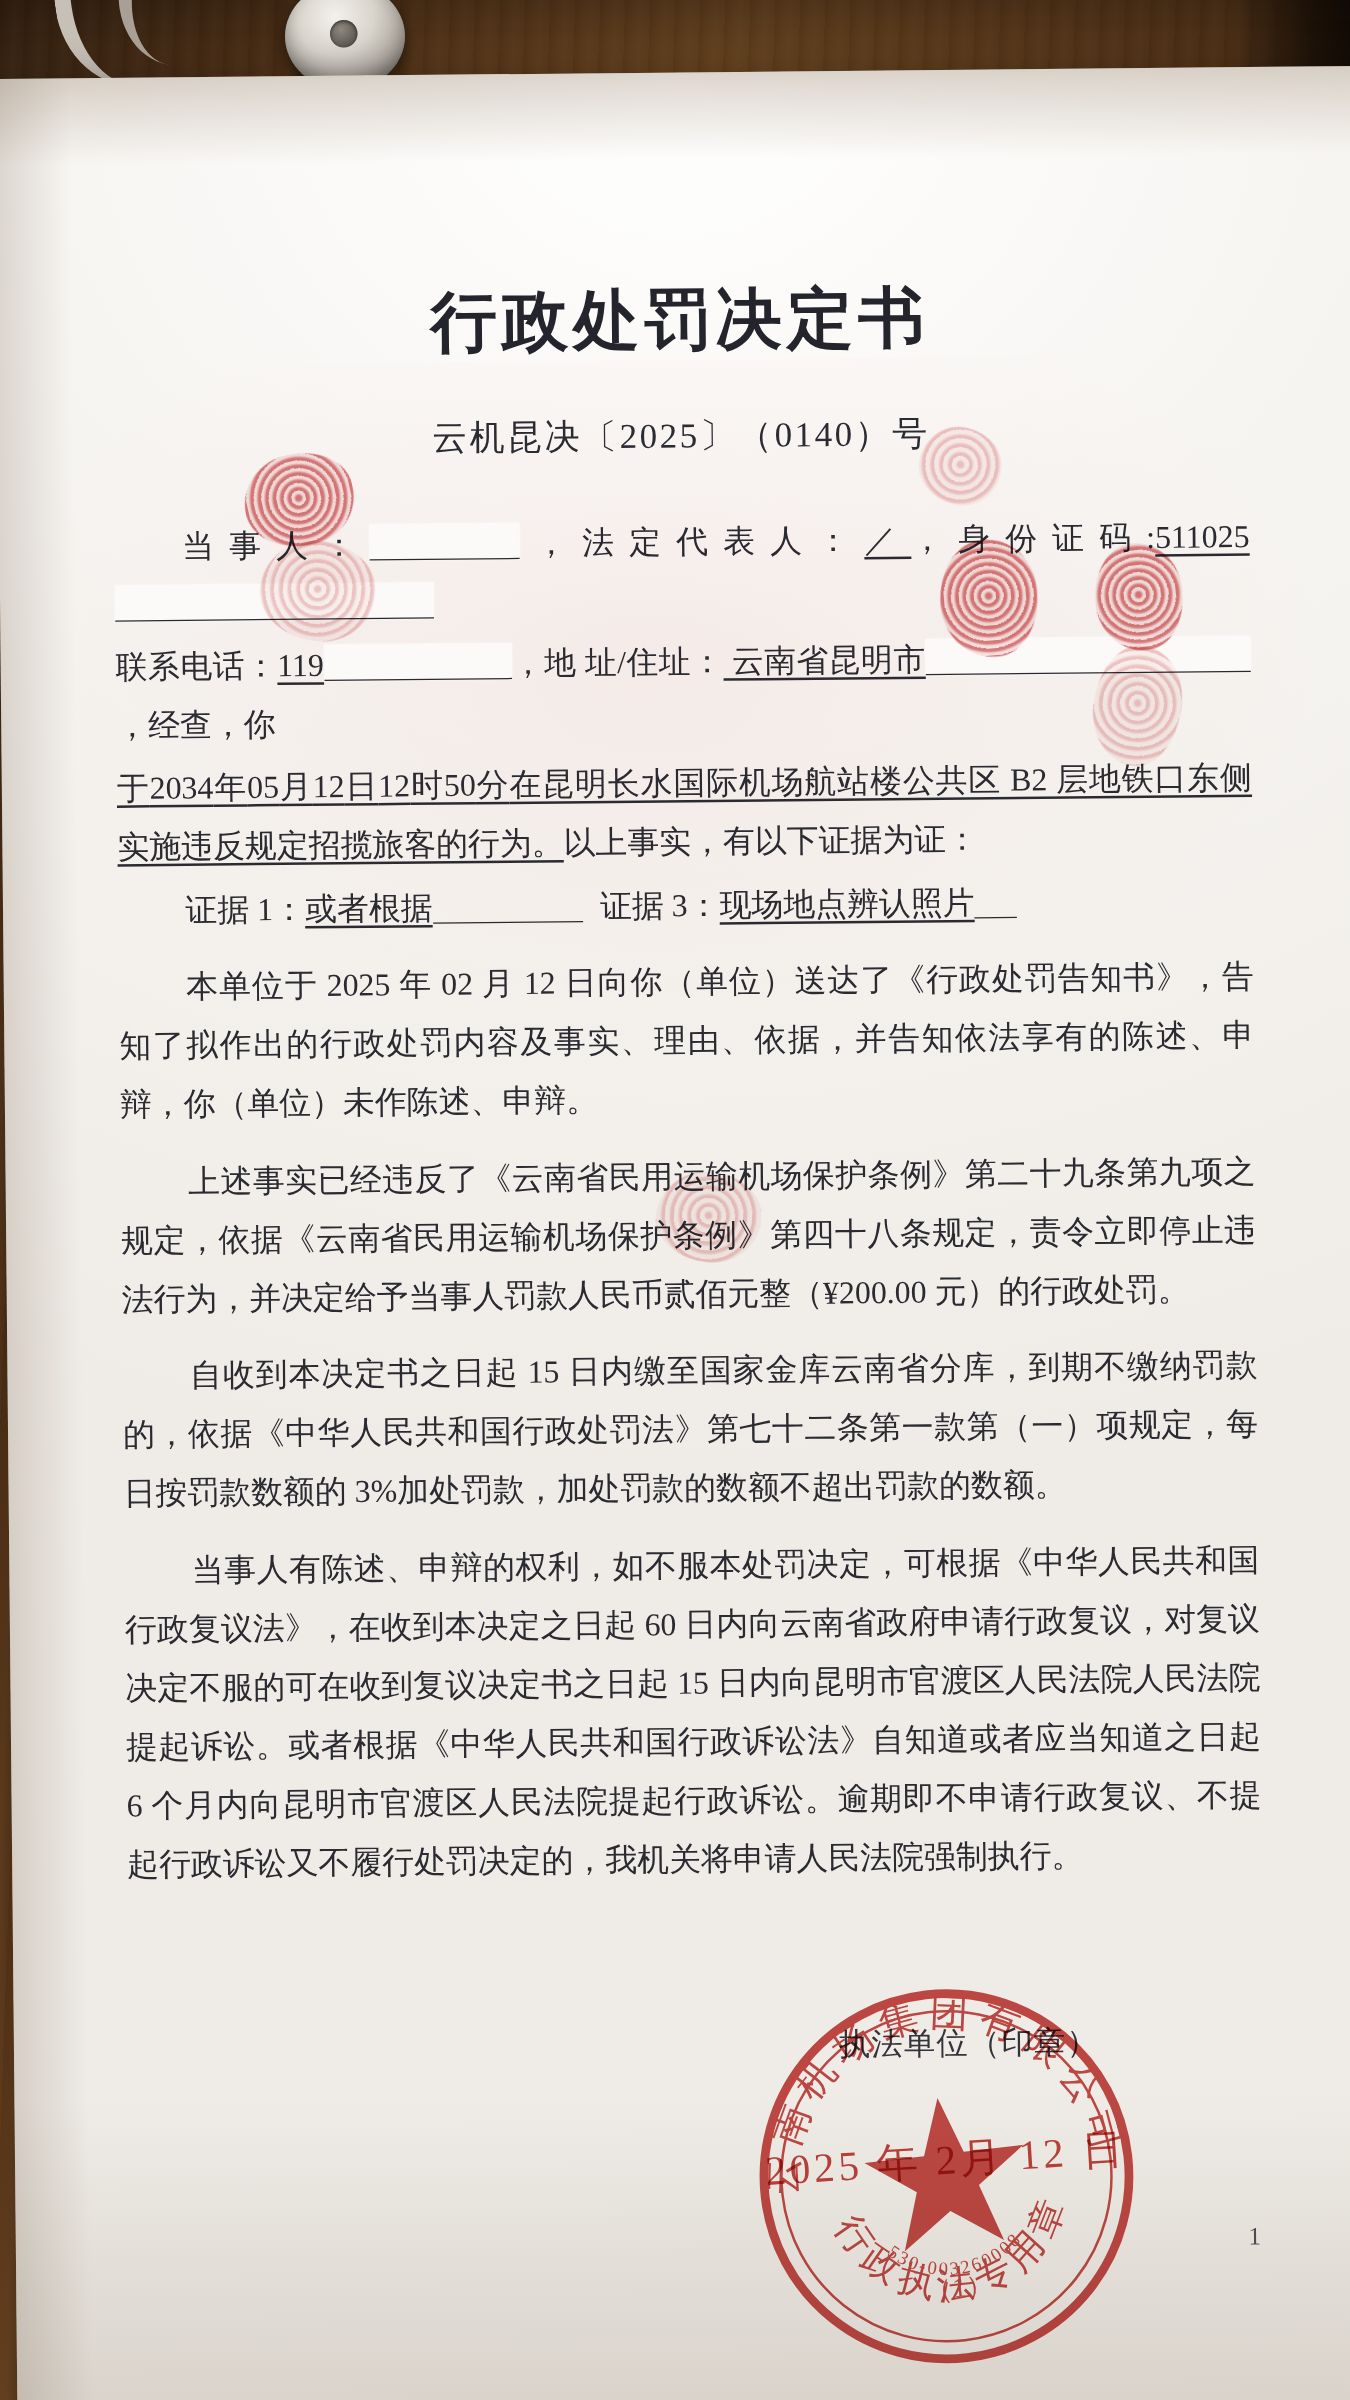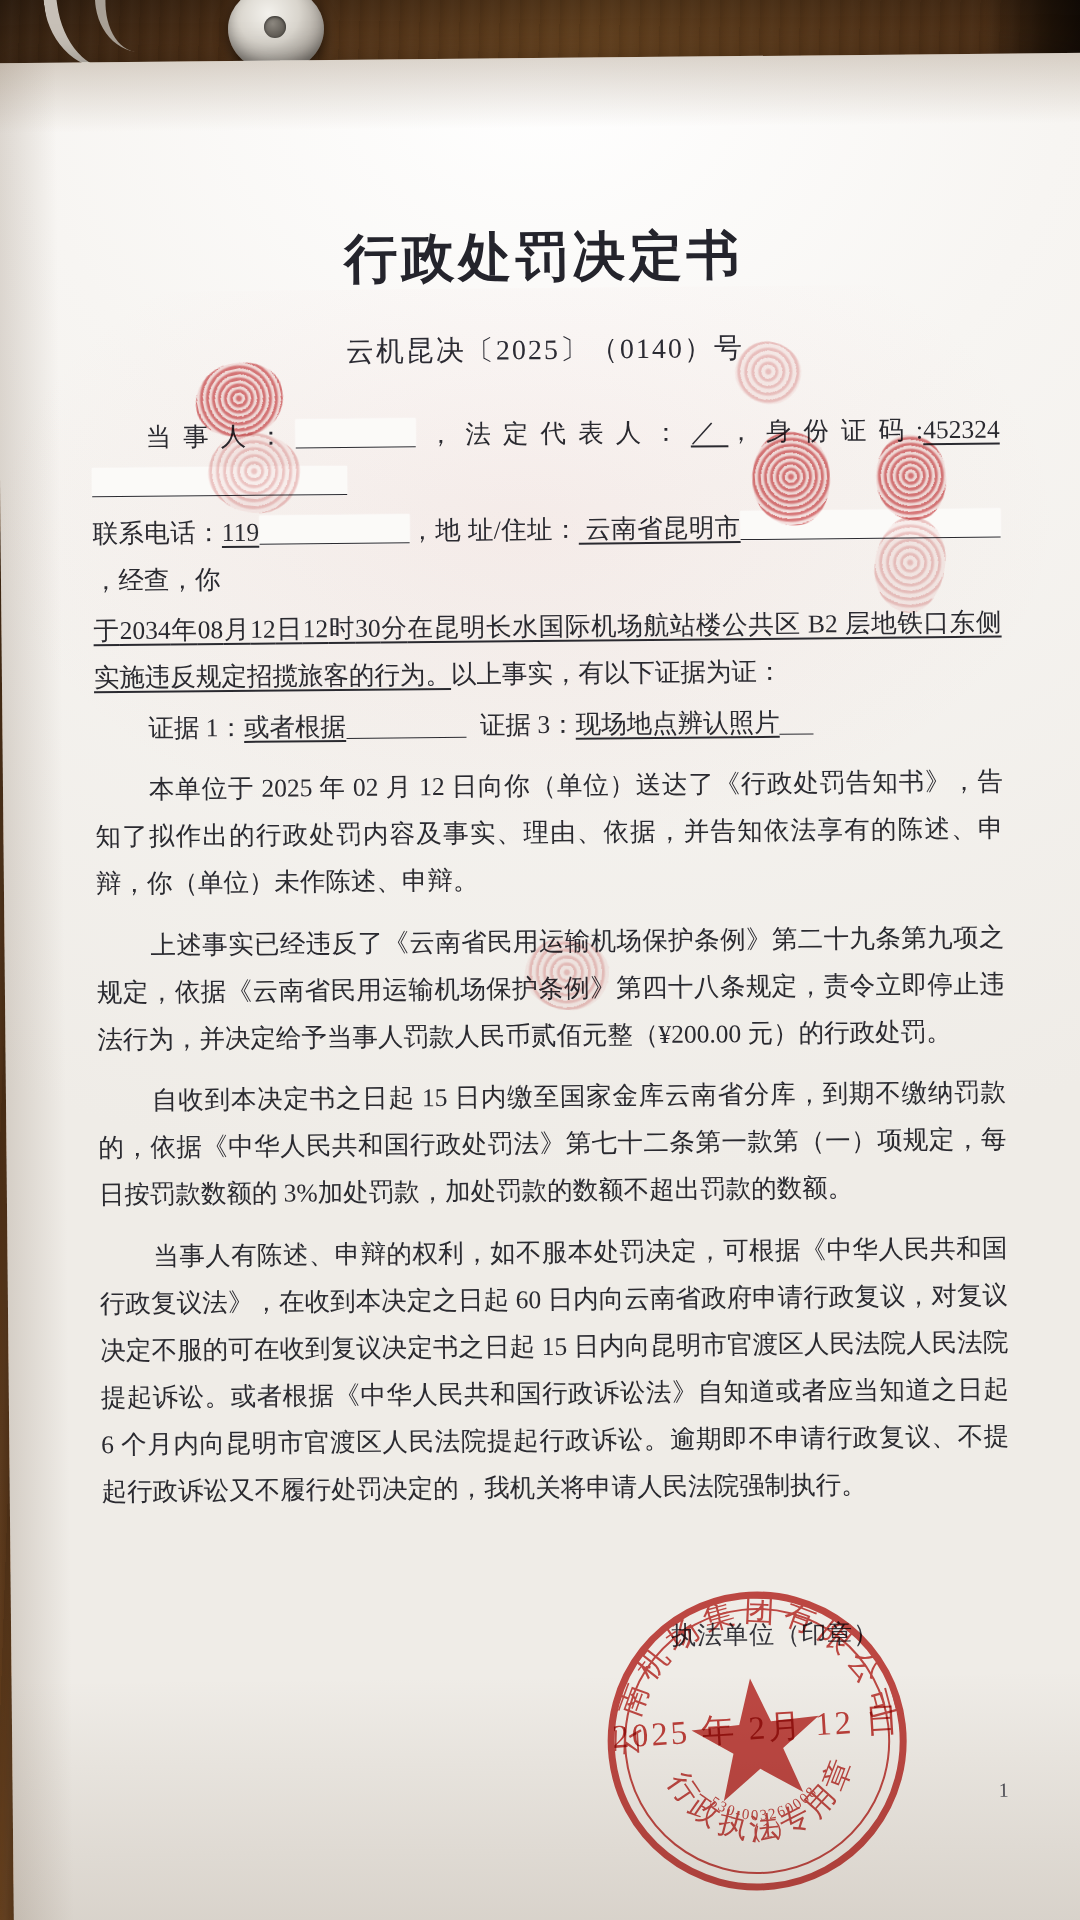--- a/index.html
+++ b/index.html
@@ -241,29 +241,29 @@
   <div id="paper-shade-left"></div>
   <div id="paper-shade-bottom"></div>
   <div id="paper-pink-tint"></div>
 
   <div id="doc">
 
     <h1 class="title">行政处罚决定书</h1>
     <div class="docnum">云机昆决〔2025〕（0140）号</div>
 
     <p class="body indent">
-      <span>当事人：</span><span class="redact" style="width:120px"></span><span>，法定代表人：</span><span class="u">／</span><span>，身份证码:</span><span class="u">452324</span><span class="redact" style="width:255px"></span>
+      <span>当事人：</span><span class="redact" style="width:120px"></span><span>，法定代表人：</span><span class="u">／</span><span>，身份证码:</span><span class="u">511025</span><span class="redact" style="width:255px"></span>
     </p>
 
     <p class="body">
       <span>联系电话：</span><span class="u">119</span><span class="redact" style="width:150px"></span><span>，地 址/住址：</span><span class="u">&nbsp;云南省昆明市</span><span class="redact" style="width:260px"></span><span>，经查，你</span>
     </p>
 
     <p class="body">
-      <span class="u"><span>于</span><span>2034</span><span>年</span><span>08</span><span>月</span><span>12</span><span>日</span><span>12</span><span>时</span><span>30</span><span>分</span><span>在昆明长水国际机场航站楼公共区 B2 层地铁口东侧实施违反规定招揽旅客的行为。</span></span><span>以上事实，有以下证据为证：</span>
+      <span class="u"><span>于</span><span>2034</span><span>年</span><span>05</span><span>月</span><span>12</span><span>日</span><span>12</span><span>时</span><span>50</span><span>分</span><span>在昆明长水国际机场航站楼公共区 B2 层地铁口东侧实施违反规定招揽旅客的行为。</span></span><span>以上事实，有以下证据为证：</span>
     </p>
 
     <p class="body indent" style="margin-top:4px">
       <span>证据 1：</span><span class="u">或者根据</span><span class="ul-space" style="width:120px"></span><span style="margin-left:14px">证据 3：</span><span class="u">现场地点辨认照片</span><span class="ul-space" style="width:34px"></span>
     </p>
 
     <p class="body indent" style="margin-top:14px">本单位于 2025 年 02 月 12 日向你（单位）送达了《行政处罚告知书》，告知了拟作出的行政处罚内容及事实、理由、依据，并告知依法享有的陈述、申辩，你（单位）未作陈述、申辩。</p>
 
     <p class="body indent" style="margin-top:14px">上述事实已经违反了《云南省民用运输机场保护条例》第二十九条第九项之规定，依据《云南省民用运输机场保护条例》第四十八条规定，责令立即停止违法行为，并决定给予当事人罚款人民币贰佰元整（¥200.00 元）的行政处罚。</p>
 

